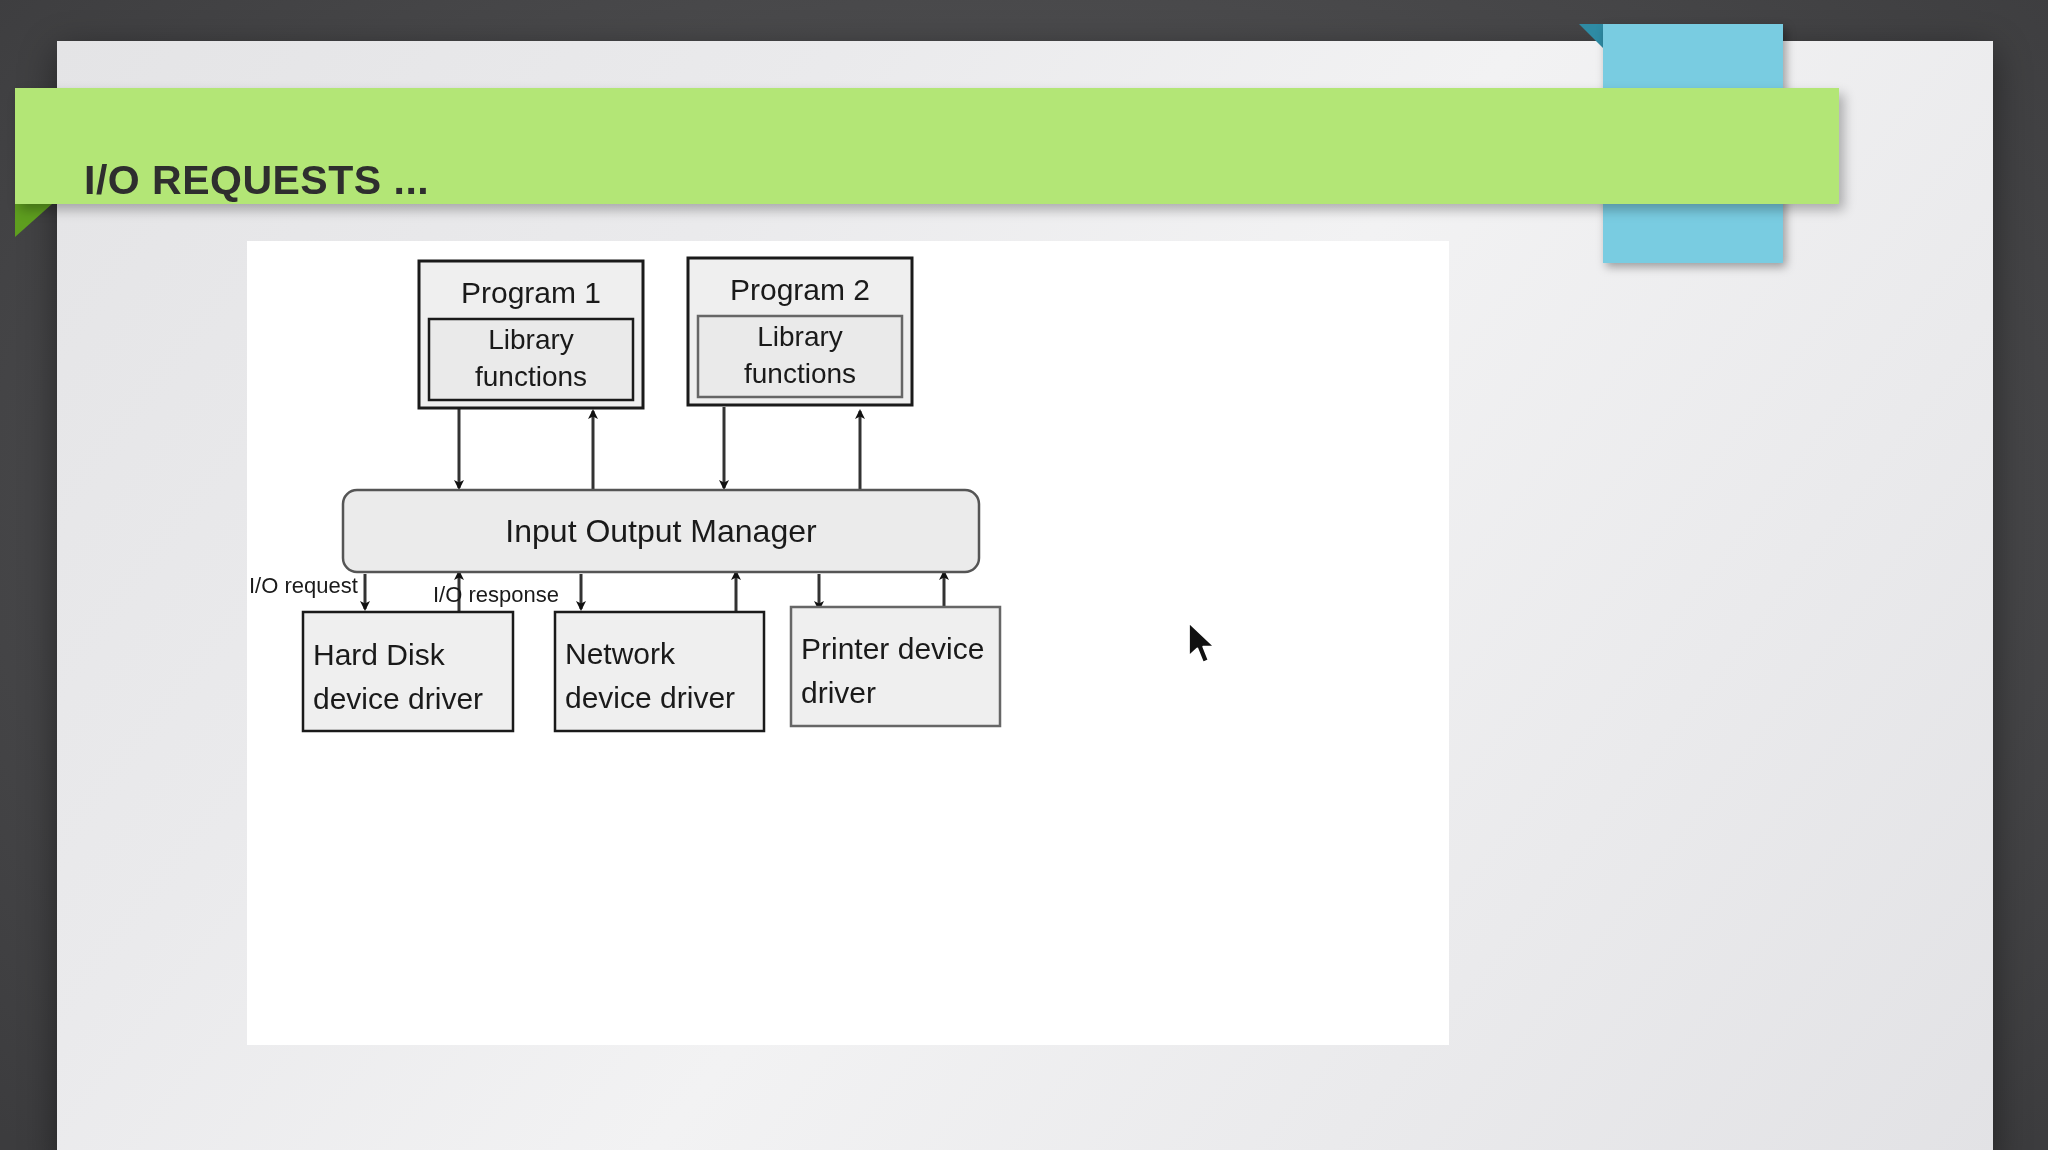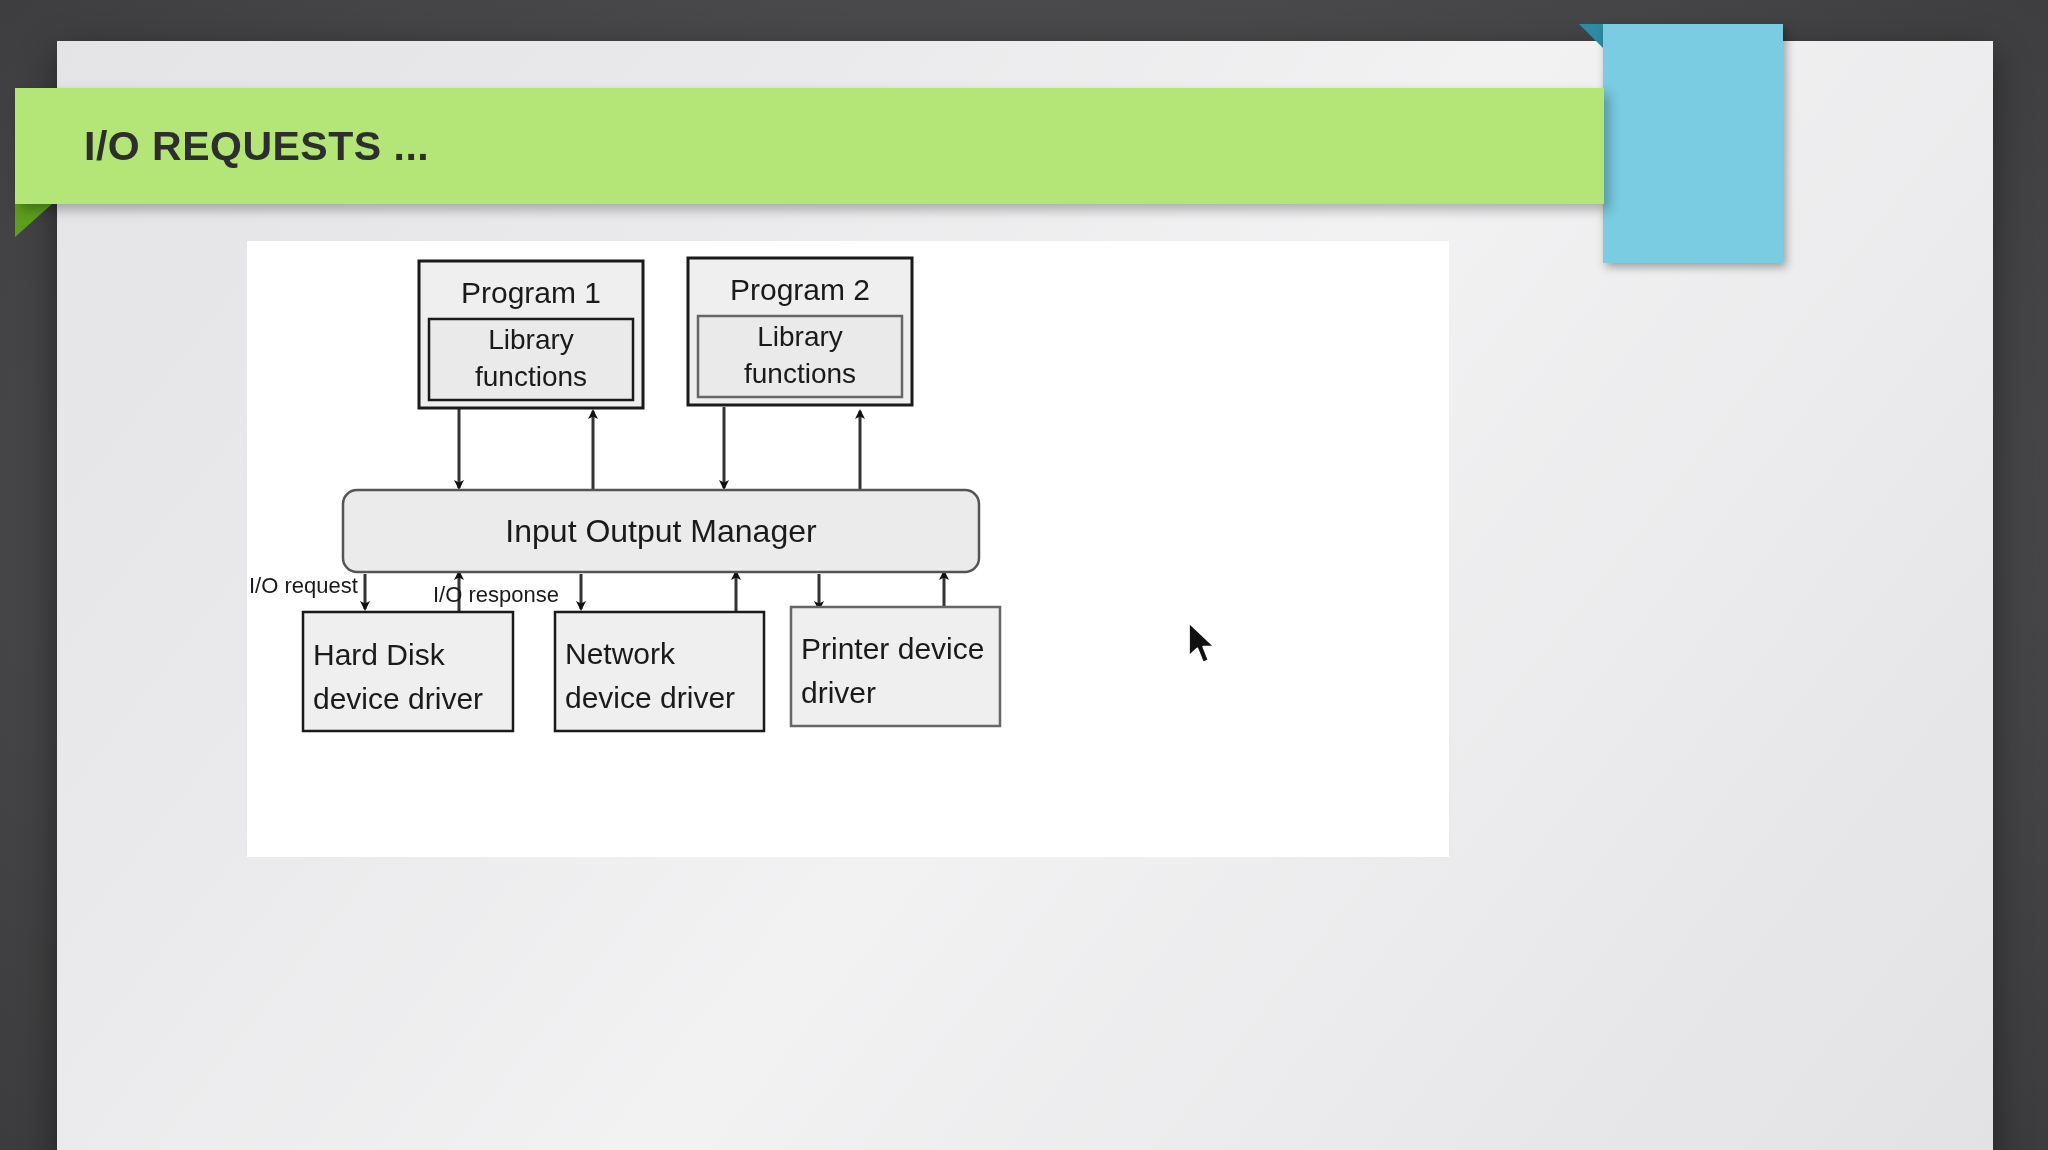--- a/index.html
+++ b/index.html
@@ -55,27 +55,27 @@
     border-left: 24px solid transparent;
     border-top: 24px solid #2e8ba4;
     z-index: 2;
   }
 
   
   #title-banner {
     position: absolute;
     left: 15px;
     top: 88px;
-    width: 1589px;
+    width: 1824px;
     height: 116px;
     background: #b3e676;
     box-shadow: 5px 6px 11px rgba(0,0,0,0.28);
     z-index: 6;
     display: flex;
-    align-items: center;
+    align-items: flex-end;
   }
   #banner-fold {
     position: absolute;
     left: 15px;
     top: 204px;
     width: 0; height: 0;
     border-right: 37px solid transparent;
     border-top: 33px solid #5e9e1f;
     z-index: 5;
   }
@@ -88,21 +88,21 @@
     font-family: "Liberation Sans", sans-serif;
     white-space: nowrap;
   }
 
   
   #diagram-canvas {
     position: absolute;
     left: 247px;
     top: 241px;
     width: 1202px;
-    height: 616px;
+    height: 804px;
     background: #ffffff;
     z-index: 7;
   }
   #diagram-svg {
     position: absolute;
     left: 0; top: 0;
     width: 1202px;
     height: 804px;
     display: block;
   }

